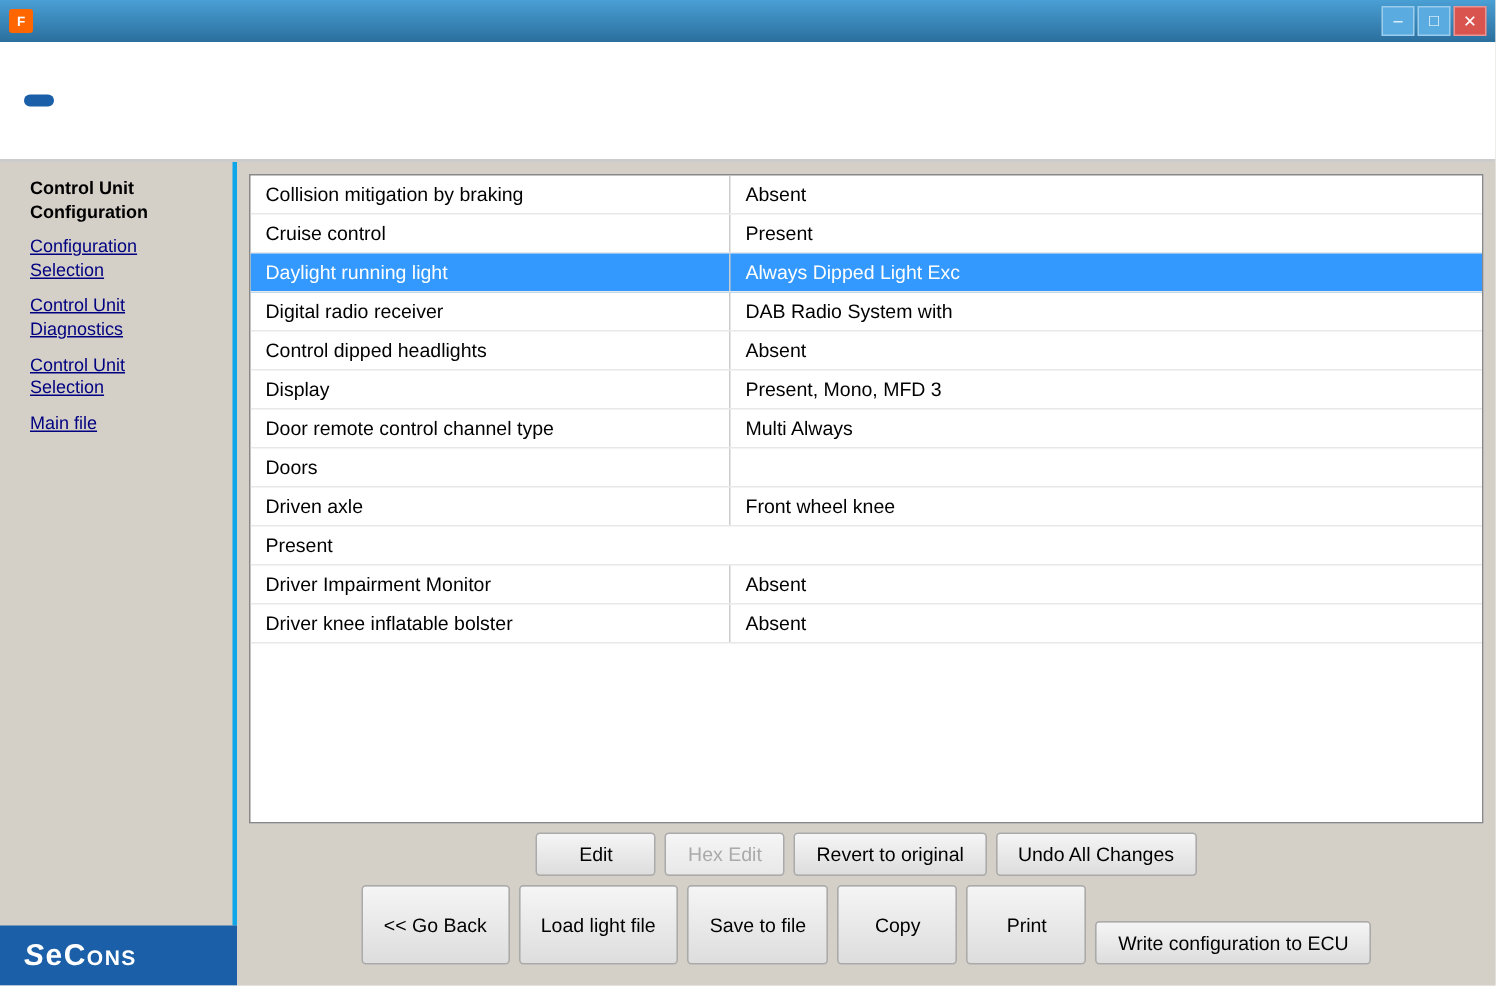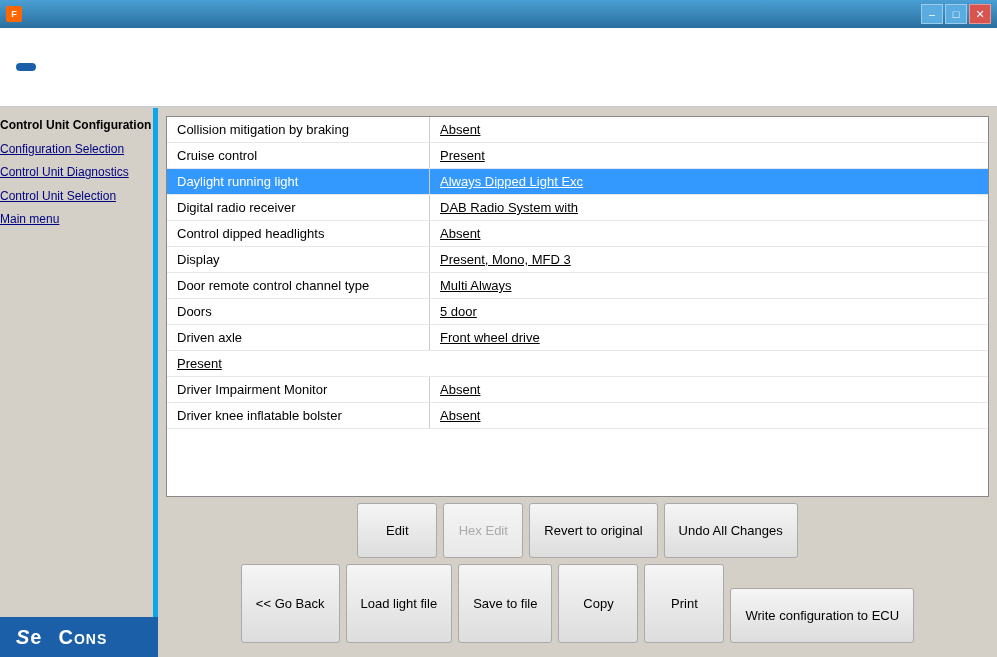--- a/index.html
+++ b/index.html
@@ -106,22 +106,22 @@
     
     .main-layout {
       display: flex;
       height: calc(657px - 28px - 80px);
     }
 
     
     .sidebar {
       width: 158px;
       background: #d4d0c8;
-      padding: 10px 0;
-      border-right: 5px solid #0ea5e9;
+      padding: 10px 20px;
+      border-right: 3px solid #0ea5e9;
       flex-shrink: 0;
     }
     .sidebar-item {
       margin-bottom: 8px;
       cursor: pointer;
       color: #000080;
       text-decoration: underline;
       font-size: 12px;
       line-height: 1.3;
     }
@@ -155,46 +155,45 @@
     }
     .table-row.selected {
       background: #3399ff;
       color: white;
     }
     .table-cell {
       padding: 5px 10px;
       font-size: 13px;
     }
     .table-cell.name {
-      width: 263px;
+      width: 320px;
       flex-shrink: 0;
       border-right: 1px solid #ccc;
     }
     .table-cell.value {
       flex: 1;
-      text-decoration: underline;
     }
 
     
     .config-table::-webkit-scrollbar { width: 14px; }
     .config-table::-webkit-scrollbar-track { background: #f1f1f1; }
     .config-table::-webkit-scrollbar-thumb { background: #aaa; border: 1px solid #999; }
 
     
     .buttons-area {
       padding: 6px 0 0 0;
     }
     .button-row {
       display: flex;
       gap: 6px;
       margin-bottom: 6px;
       justify-content: center;
     }
     .btn {
-      padding: 19px 14px;
+      padding: 6px 14px;
       background: linear-gradient(to bottom, #f5f5f5, #ddd);
       border: 1px solid #aaa;
       border-radius: 3px;
       cursor: pointer;
       font-size: 13px;
       font-family: inherit;
       min-width: 80px;
       text-align: center;
     }
     .btn.disabled {
@@ -202,21 +201,21 @@
       cursor: default;
       background: linear-gradient(to bottom, #f5f5f5, #e8e8e8);
     }
     .btn.wide { min-width: 130px; margin-top: 24px; }
     .secons-text {
       font-size: 20px;
       font-weight: bold;
       letter-spacing: 1px;
     }
     .secons-se { font-style: italic; }
-    .secons-cons { font-variant: small-caps; margin-left: 16px; }
+    .secons-cons { font-variant: small-caps; }
 
     .sidebar-wrapper {
       position: relative;
       width: 158px;
       flex-shrink: 0;
     }
     .sidebar-wrapper .sidebar {
       width: 100%;
       min-height: calc(657px - 28px - 80px - 40px);
     }
@@ -259,21 +258,21 @@
 
 <div class="main-layout">
 
   <div class="sidebar-wrapper">
     <div class="sidebar">
 
     <div class="sidebar-item active">Control Unit Configuration</div>
         <div class="sidebar-item">Configuration Selection</div>
         <div class="sidebar-item">Control Unit Diagnostics</div>
         <div class="sidebar-item">Control Unit Selection</div>
-        <div class="sidebar-item">Main menu</div>
+        <div class="sidebar-item">Main file</div>
       </div>
     <div class="bottom-section">
       <span class="secons-text">
         <span class="secons-se">S</span><span>e</span><span class="secons-cons">Cons</span>
       </span>
     </div>
   </div>
 
   <div class="content-area">
     <div class="config-table">
@@ -301,25 +300,24 @@
         <div class="table-row">
           <div class="table-cell name">Display</div>
           <div class="table-cell value">Present, Mono, MFD 3</div>
         </div>
         <div class="table-row">
           <div class="table-cell name">Door remote control channel type</div>
           <div class="table-cell value">Multi Always</div>
         </div>
         <div class="table-row">
           <div class="table-cell name">Doors</div>
-          <div class="table-cell value">5 door</div>
         </div>
         <div class="table-row">
           <div class="table-cell name">Driven axle</div>
-          <div class="table-cell value">Front wheel drive</div>
+          <div class="table-cell value">Front wheel knee</div>
         </div>
         <div class="table-row">
           <div class="table-cell value">Present</div>
         </div>
         <div class="table-row">
           <div class="table-cell name">Driver Impairment Monitor</div>
           <div class="table-cell value">Absent</div>
         </div>
         <div class="table-row">
           <div class="table-cell name">Driver knee inflatable bolster</div>

